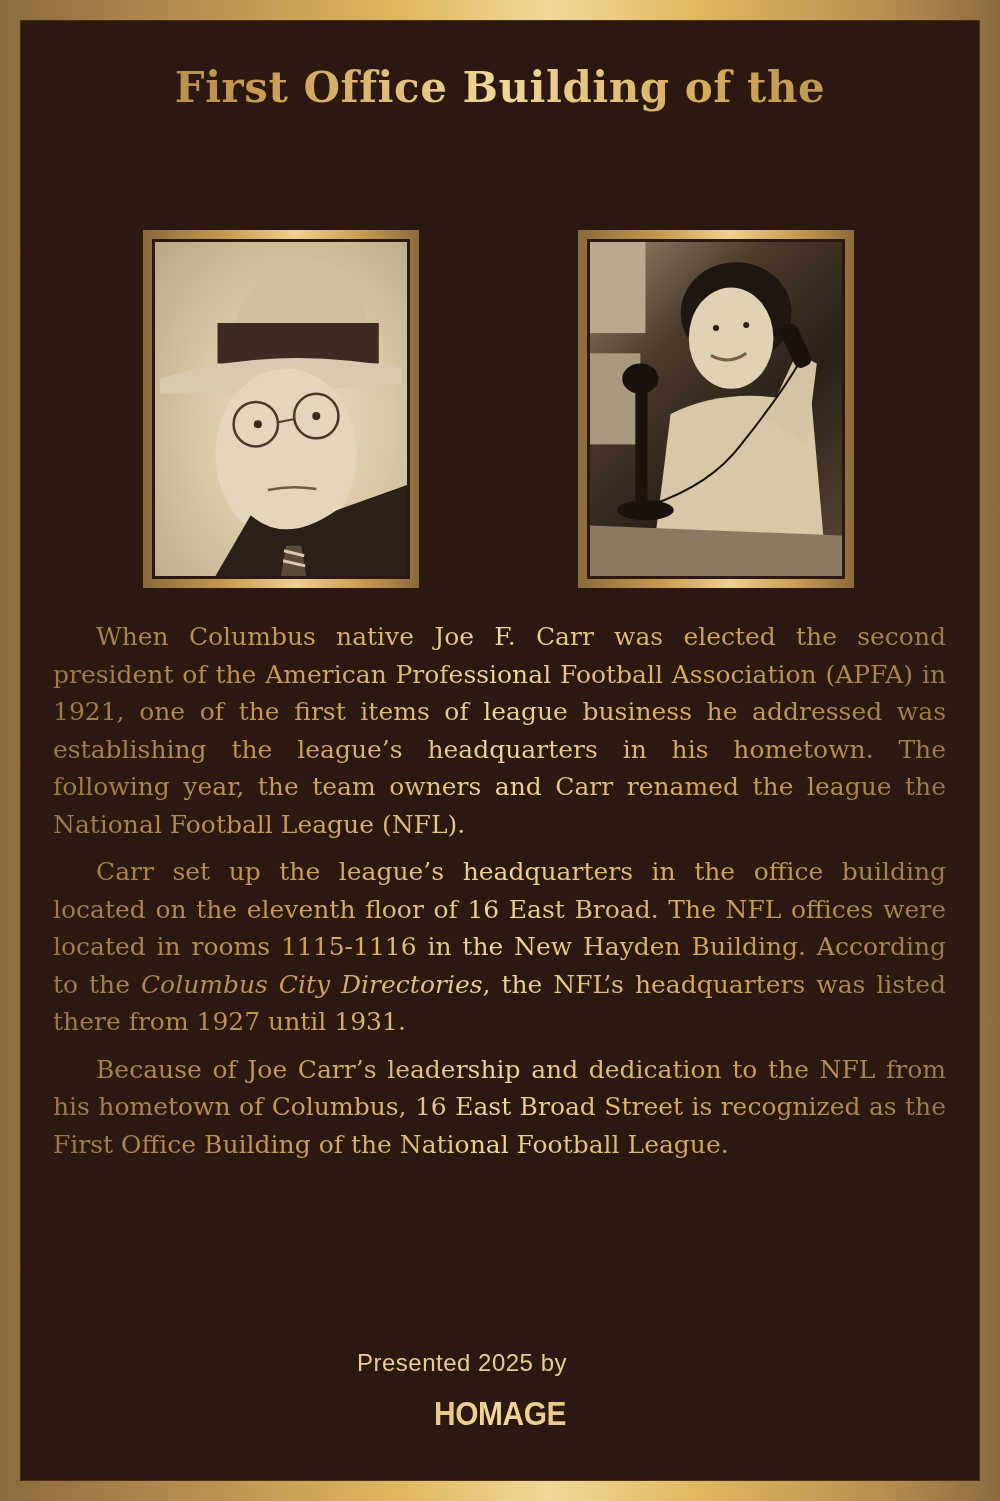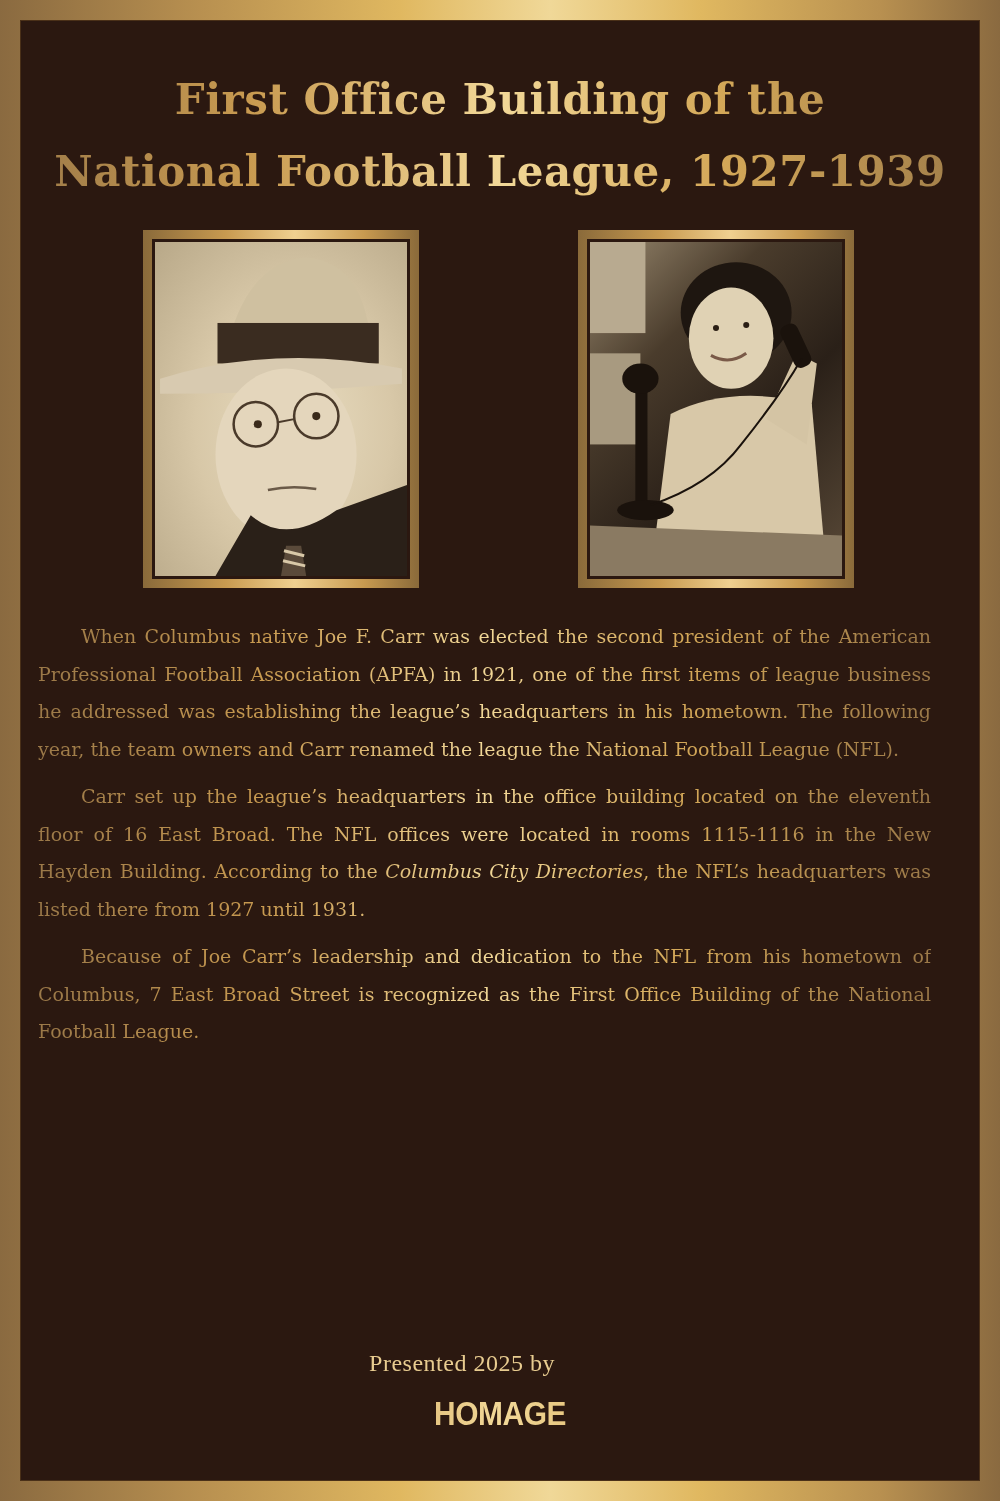--- a/index.html
+++ b/index.html
@@ -11,67 +11,66 @@
     .plate-inner {
       position: absolute; left: 20px; top: 20px; width: 960px; height: 1461px;
       background: #2b1810;
       box-shadow: inset 0 0 0 1px #4a3018;
     }
     .gold-text {
       background: linear-gradient(90deg, #9a7848 0%, #c89a50 25%, #f2d898 50%, #d4a858 72%, #9a7848 100%);
       -webkit-background-clip: text; background-clip: text; color: transparent;
     }
     .title {
-      position: absolute; left: 0; top: 64px; width: 1000px; text-align: center;
+      position: absolute; left: 0; top: 52px; width: 1000px; text-align: center;
       font-family: "DejaVu Serif", serif; font-size: 42px; line-height: 72px; letter-spacing: 0.5px;
     }
     .title .line { display: block; }
     .photo-frame {
       position: absolute; top: 230px; width: 276px; height: 358px;
       background: linear-gradient(90deg, #8a6a3a 0%, #c89a50 30%, #f0d090 55%, #c89a50 80%, #8a6a3a 100%);
       padding: 9px;
     }
     .photo-frame .inner-border { width: 100%; height: 100%; background: #2b1810; padding: 3px; }
     .photo { width: 100%; height: 100%; position: relative; overflow: hidden; }
     .photo-left { left: 143px; }
     .photo-right { left: 578px; }
     .photo-carr { background: radial-gradient(ellipse at 55% 55%, #e8dcc0 0%, #d8c8a8 50%, #b8a888 100%); }
     .photo-rubadue { background: linear-gradient(135deg, #9a8a70 0%, #4a3c2c 30%, #2a2018 60%, #5a4a38 100%); }
     .photo svg { position: absolute; left: 0; top: 0; width: 100%; height: 100%; }
     .body-text {
-      position: absolute; left: 38px; width: 893px;
-      font-family: "DejaVu Serif", serif; font-size: 19px; line-height: 37.5px;
+      position: absolute; left: 53px; width: 893px;
+      font-family: "DejaVu Serif", serif; font-size: 25px; line-height: 37.5px;
       text-align: justify; text-align-last: left;
       color: #c8a466;
     }
     .body-text p { text-indent: 43px; margin-bottom: 10px; }
     .body-text p span { color: inherit; }
     .body-text em { font-style: italic; }
     .p1 { top: 618px; }
     .presented {
       position: absolute; left: 0; top: 1345px; width: 924px; text-align: center;
-      font-family: Liberation Serif, serif; font-size: 24px; line-height: 36px; color: #e8cc90;
+      font-family: Liberation Sans, sans-serif; font-size: 24px; line-height: 36px; color: #e8cc90;
       letter-spacing: 0.5px;
     }
     .brand {
       position: absolute; left: 0; top: 1393px; width: 1000px; text-align: center;
       font-family: "Liberation Sans", sans-serif; font-weight: bold; font-size: 34px; line-height: 40px;
       letter-spacing: -0.5px; transform: scaleX(0.88);
     }
   </style>
 </head>
 <body>
 
 <div class="plate">
   <div class="plate-inner"></div>
 </div>
 
 <h1 class="title">
   <span class="line gold-text">First Office Building of the</span>
-  <span class="line gold-text">National Football League, 1927-1939</span>
 </h1>
 
 <div class="photo-frame photo-left">
   <div class="inner-border">
     <div class="photo photo-carr">
       <svg viewBox="0 0 250 330" preserveAspectRatio="none">
 
         <path d="M70 110 Q90 20 150 15 Q210 20 215 110 Z" fill="#cfc0a0"></path>
 
         <rect x="62" y="80" width="160" height="40" fill="#3a2c20"></rect>
@@ -127,17 +126,17 @@
 
         <path d="M0 280 L250 290 L250 330 L0 330 Z" fill="#8a7a62"></path>
       </svg>
     </div>
   </div>
 </div>
 
 <div class="body-text p1">
   <p class="gold-text">When Columbus native Joe F. Carr was elected the second president of the American Professional Football Association (APFA) in 1921, one of the first items of league business he addressed was establishing the league’s headquarters in his hometown. The following year, the team owners and Carr renamed the league the National Football League (NFL).</p>
   <p class="gold-text"><span>Carr set up the league’s headquarters in the office building located on the eleventh floor of 16 East Broad. The NFL offices were located in rooms 1115-1116 in the New Hayden Building. According to the </span><em>Columbus City Directories</em><span>, the NFL’s headquarters was listed there from 1927 until 1931.</span></p>
-  <p class="gold-text">Because of Joe Carr’s leadership and dedication to the NFL from his hometown of Columbus, 7 East Broad Street is recognized as the First Office Building of the National Football League.</p>
+  <p class="gold-text">Because of Joe Carr’s leadership and dedication to the NFL from his hometown of Columbus, 16 East Broad Street is recognized as the First Office Building of the National Football League.</p>
 </div>
 
 <div class="presented">Presented 2025 by</div>
 <div class="brand gold-text">HOMAGE</div>
 
 </body></html>

